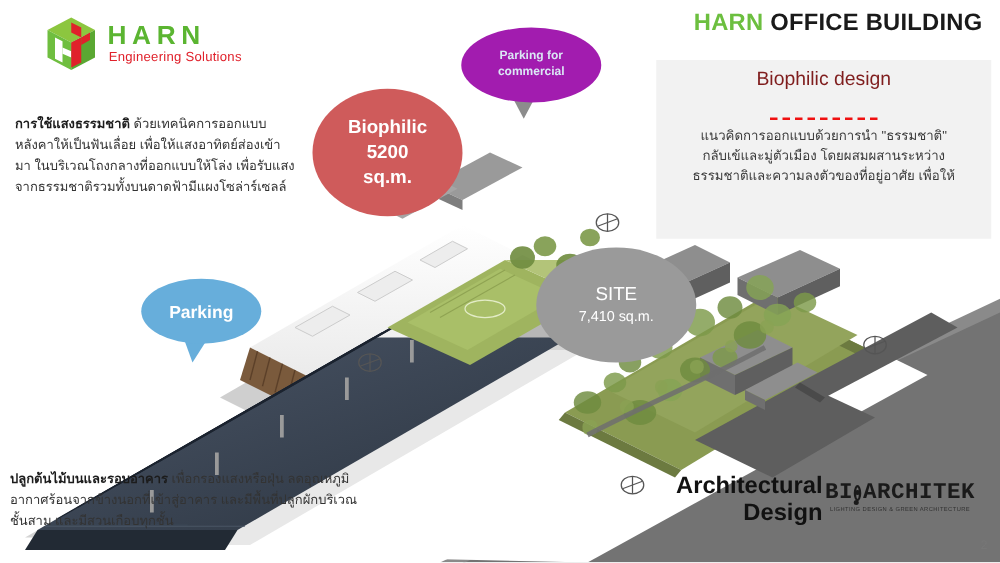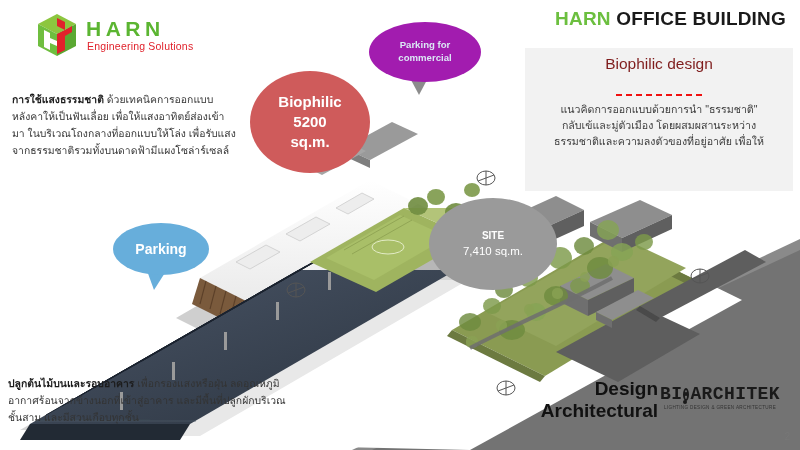--- a/index.html
+++ b/index.html
@@ -93,21 +93,21 @@
   .callout-parking-comm {
     left: 369px; top: 22px; width: 112px; height: 60px;
     background: #a21caf;
     font-size: 9.6px; line-height: 1.35; color: #dbe7f5;
   }
   .callout-site {
     left: 429px; top: 198px; width: 128px; height: 92px;
     background: #9a9a9a;
     font-size: 11.5px; line-height: 1.4; font-weight: normal;
   }
-  .callout-site .site-lbl { font-weight: bold; font-size: 10px; display:block; }
+  .callout-site .site-lbl { font-weight: normal; font-size: 15px; display:block; }
   .callout-parking {
     left: 113px; top: 223px; width: 96px; height: 52px;
     background: #67aedb;
     font-size: 14px;
   }
   .tail {
     position: absolute; width: 0; height: 0;
   }
   .tail-comm {
     left: 410px; top: 78px;
@@ -413,22 +413,22 @@
       <span>7,410 sq.m.</span>
     </div>
   </div>
 
   <div class="tail tail-park"></div>
   <div class="callout callout-parking">
     <span>Parking</span>
   </div>
 
   <div class="footer-title">
+    <div>Architectural</div>
     <div>Design</div>
-    <div>Architectural</div>
   </div>
 
   <div class="bio-arch">
     <div class="ba-word">
       <span>BI</span>
       <span class="ba-o"></span>
       <span>ARCHITEK</span>
       <span class="ba-dot-under"></span>
     </div>
     <div class="ba-sub">LIGHTING DESIGN &amp; GREEN ARCHITECTURE</div>

